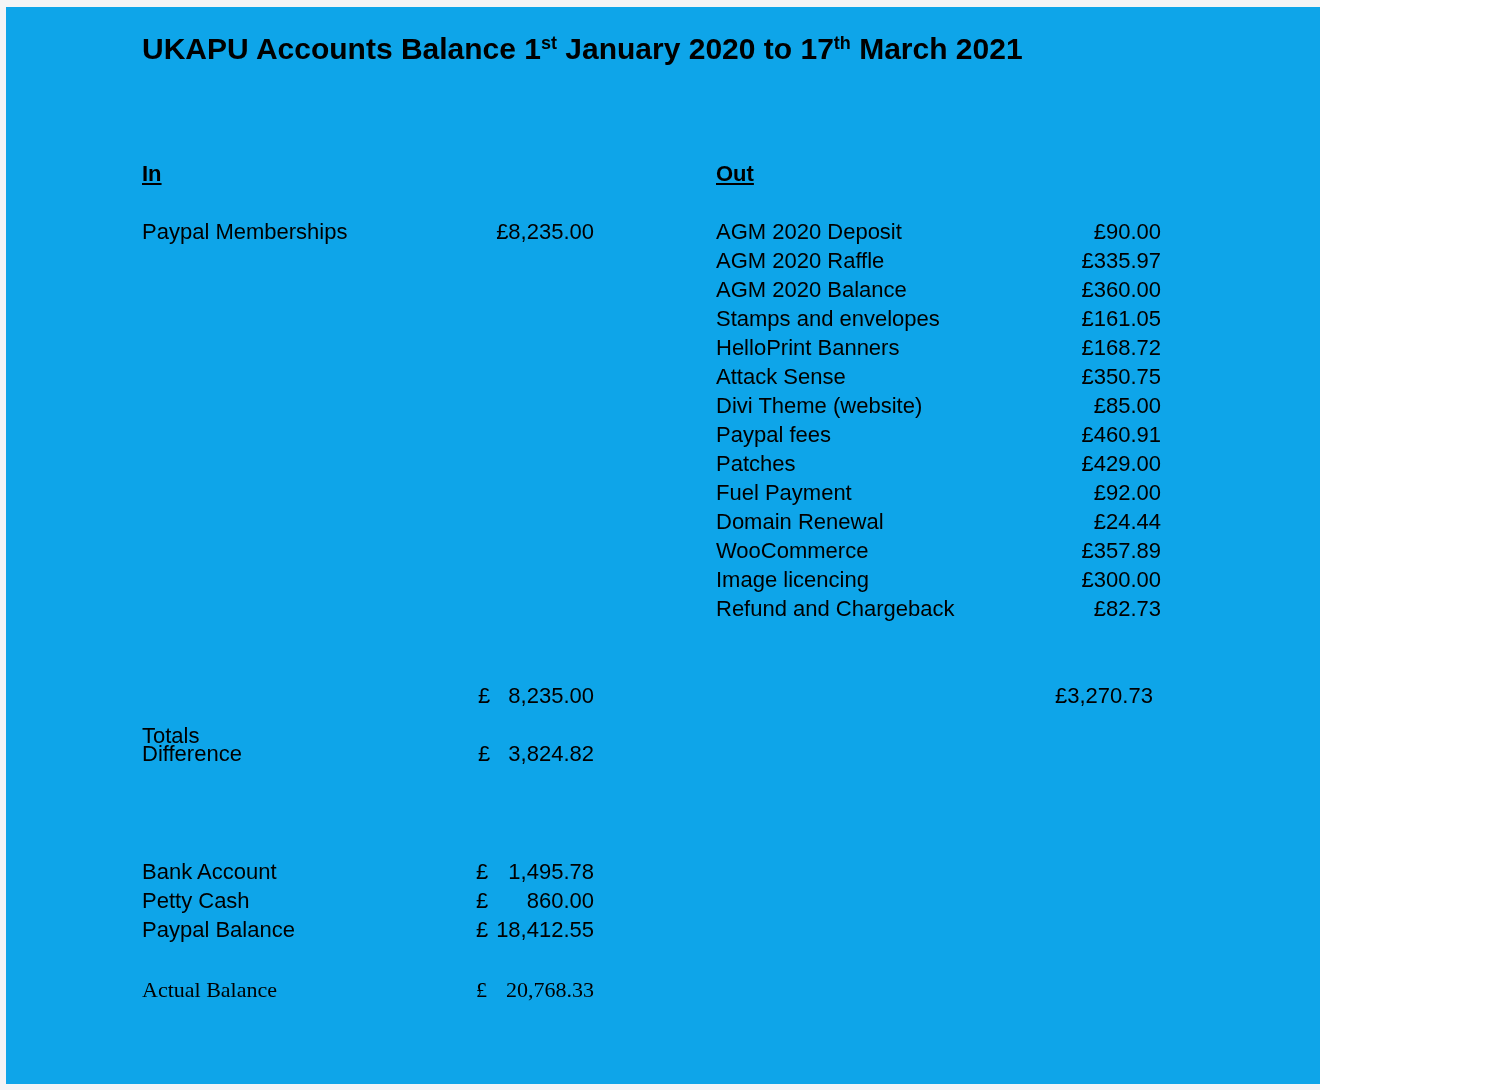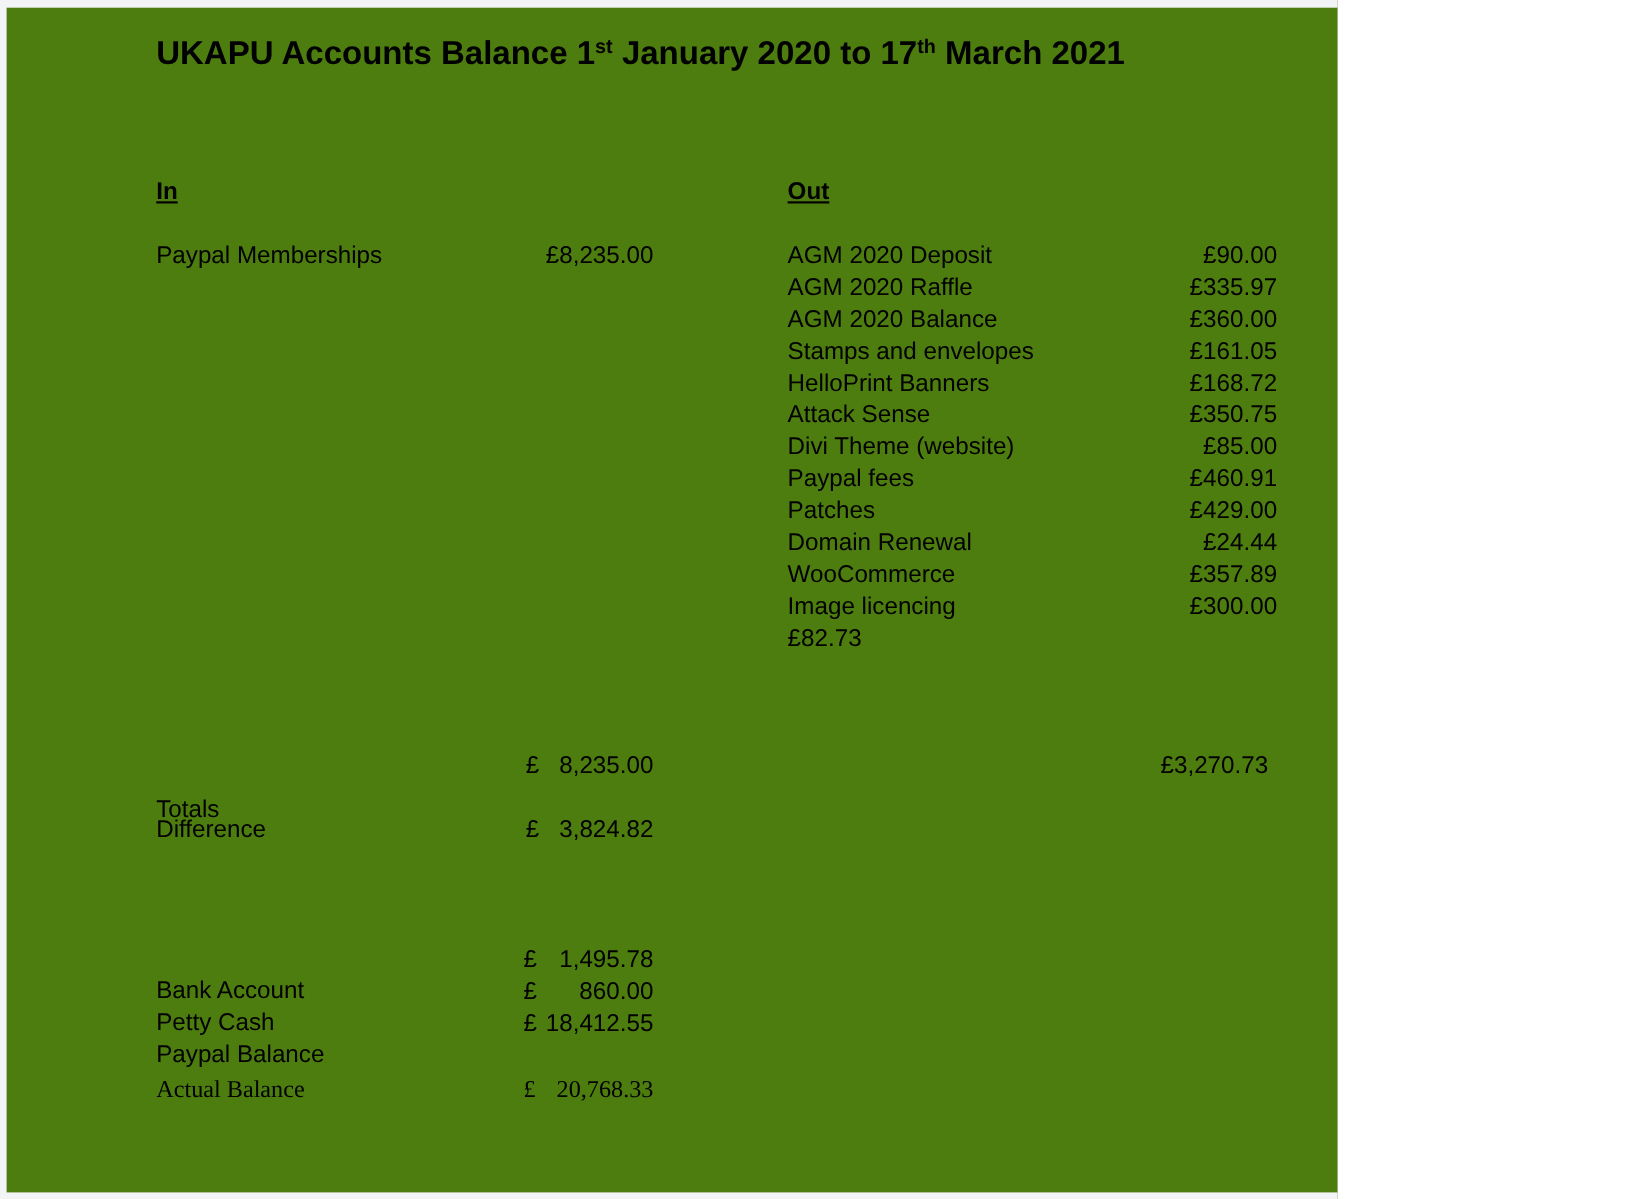--- a/index.html
+++ b/index.html
@@ -5,22 +5,22 @@
   * { margin: 0; padding: 0; box-sizing: border-box; }
   html, body {
     width: 1500px; height: 1090px;
     font-family: "Liberation Sans", "DejaVu Sans", sans-serif;
     background: #ffffff;
     color: #000000;
     overflow: hidden;
   }
   .page {
     position: relative;
-    width: 1216px; height: 1090px;
-    background: #4d7c0f;
+    width: 1320px; height: 1090px;
+    background: #0ea5e9;
   }
   
   .edge-top    { position: absolute; top: 0; left: 0; right: 0; height: 7px; background: #f3f4f6; }
   .edge-left   { position: absolute; top: 0; left: 0; bottom: 0; width: 6px; background: #f3f4f6; }
   .edge-bottom { position: absolute; bottom: 0; left: 0; right: 0; height: 6px; background: #f3f4f6; }
 
   .title {
     position: absolute; left: 142px; top: 31px;
     font-size: 30px; font-weight: bold; line-height: 36px;
     white-space: pre;
@@ -63,21 +63,21 @@
 
   .money-acct {
     display: flex; justify-content: space-between;
     font-size: 22px; line-height: 29px; white-space: pre;
   }
 
   .balances { position: absolute; left: 142px; top: 857px; width: 452px; }
   .bal-row  { position: relative; height: 29px; }
   .bal-row .label {
     position: absolute; left: 0; top: 0;
-    font-size: 22px; line-height: 29px; margin-top: 28px;
+    font-size: 22px; line-height: 29px;
   }
   .bal-row .money-acct {
     position: absolute; left: 334px; top: 0; width: 118px;
   }
   .actual-row { position: absolute; left: 142px; top: 975px; width: 452px; height: 29px; font-family: Liberation Serif, serif; }
   .actual-row .label {
     position: absolute; left: 0; top: 0;
     font-size: 22px; line-height: 29px;
   }
   .actual-row .money-acct {
@@ -132,32 +132,37 @@
     </div>
     <div class="row">
       <span>Paypal fees</span>
       <span>£460.91</span>
     </div>
     <div class="row">
       <span>Patches</span>
       <span>£429.00</span>
     </div>
     <div class="row">
+      <span>Fuel Payment</span>
+      <span>£92.00</span>
+    </div>
+    <div class="row">
       <span>Domain Renewal</span>
       <span>£24.44</span>
     </div>
     <div class="row">
       <span>WooCommerce</span>
       <span>£357.89</span>
     </div>
     <div class="row">
       <span>Image licencing</span>
       <span>£300.00</span>
     </div>
     <div class="row">
+      <span>Refund and Chargeback</span>
       <span>£82.73</span>
     </div>
   </div>
 
   <div class="body-text totals-label">Totals</div>
   <div class="money-acct totals-money-in">
     <span>£</span>
     <span>8,235.00</span>
   </div>
   <div class="body-text totals-money-out">£3,270.73</div>

